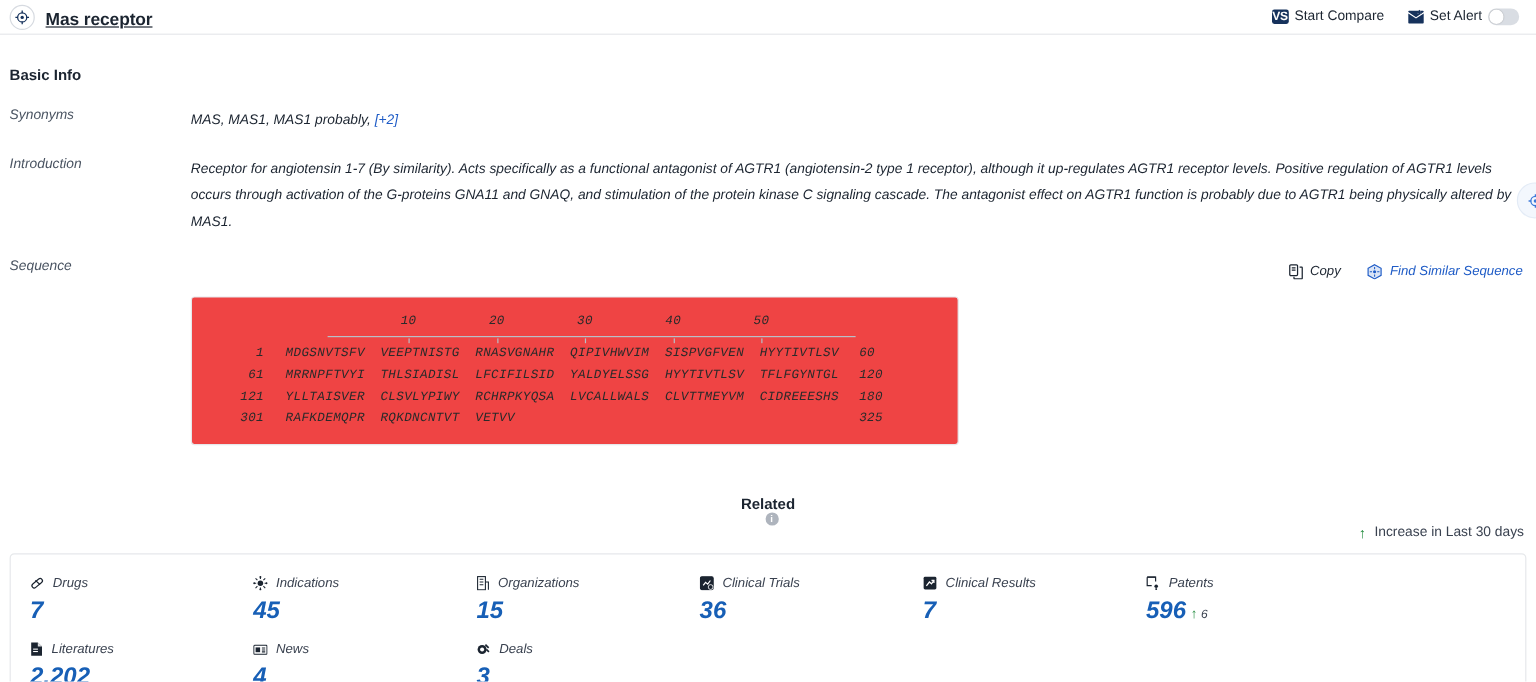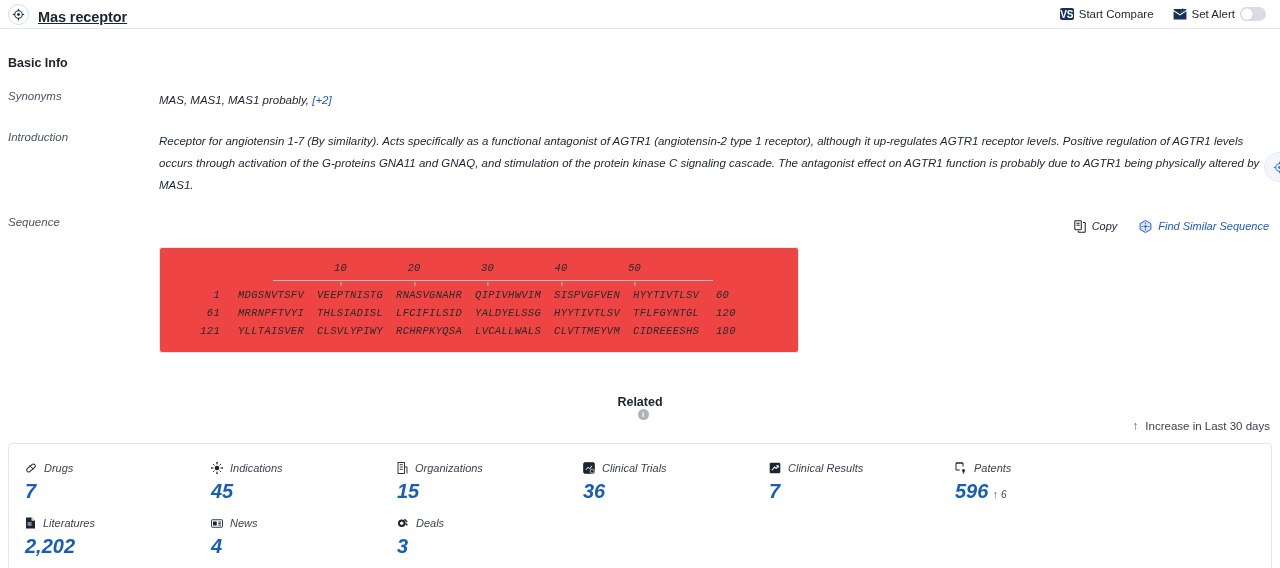--- a/index.html
+++ b/index.html
@@ -303,20 +303,29 @@
               <span class="seq-chunks">
                 <span class="seq-chunk">YLLTAISVER</span>
                 <span class="seq-chunk">CLSVLYPIWY</span>
                 <span class="seq-chunk">RCHRPKYQSA</span>
                 <span class="seq-chunk">LVCALLWALS</span>
                 <span class="seq-chunk">CLVTTMEYVM</span>
                 <span class="seq-chunk">CIDREEESHS</span>
               </span>
               <span class="seq-num-r">180</span>
             </div>
+            <div class="seq-line seq-mono">
+              <span class="seq-num-l">301</span>
+              <span class="seq-chunks">
+                <span class="seq-chunk">RAFKDEMQPR</span>
+                <span class="seq-chunk">RQKDNCNTVT</span>
+                <span class="seq-chunk">VETVV</span>
+              </span>
+              <span class="seq-num-r">325</span>
+            </div>
           </div>
       </div>
 
     </div>
   </div>
 
   <div class="related-head">
     <span class="related-title">Related</span>
     <span class="info-dot">i</span>
     <div class="increase-note">

